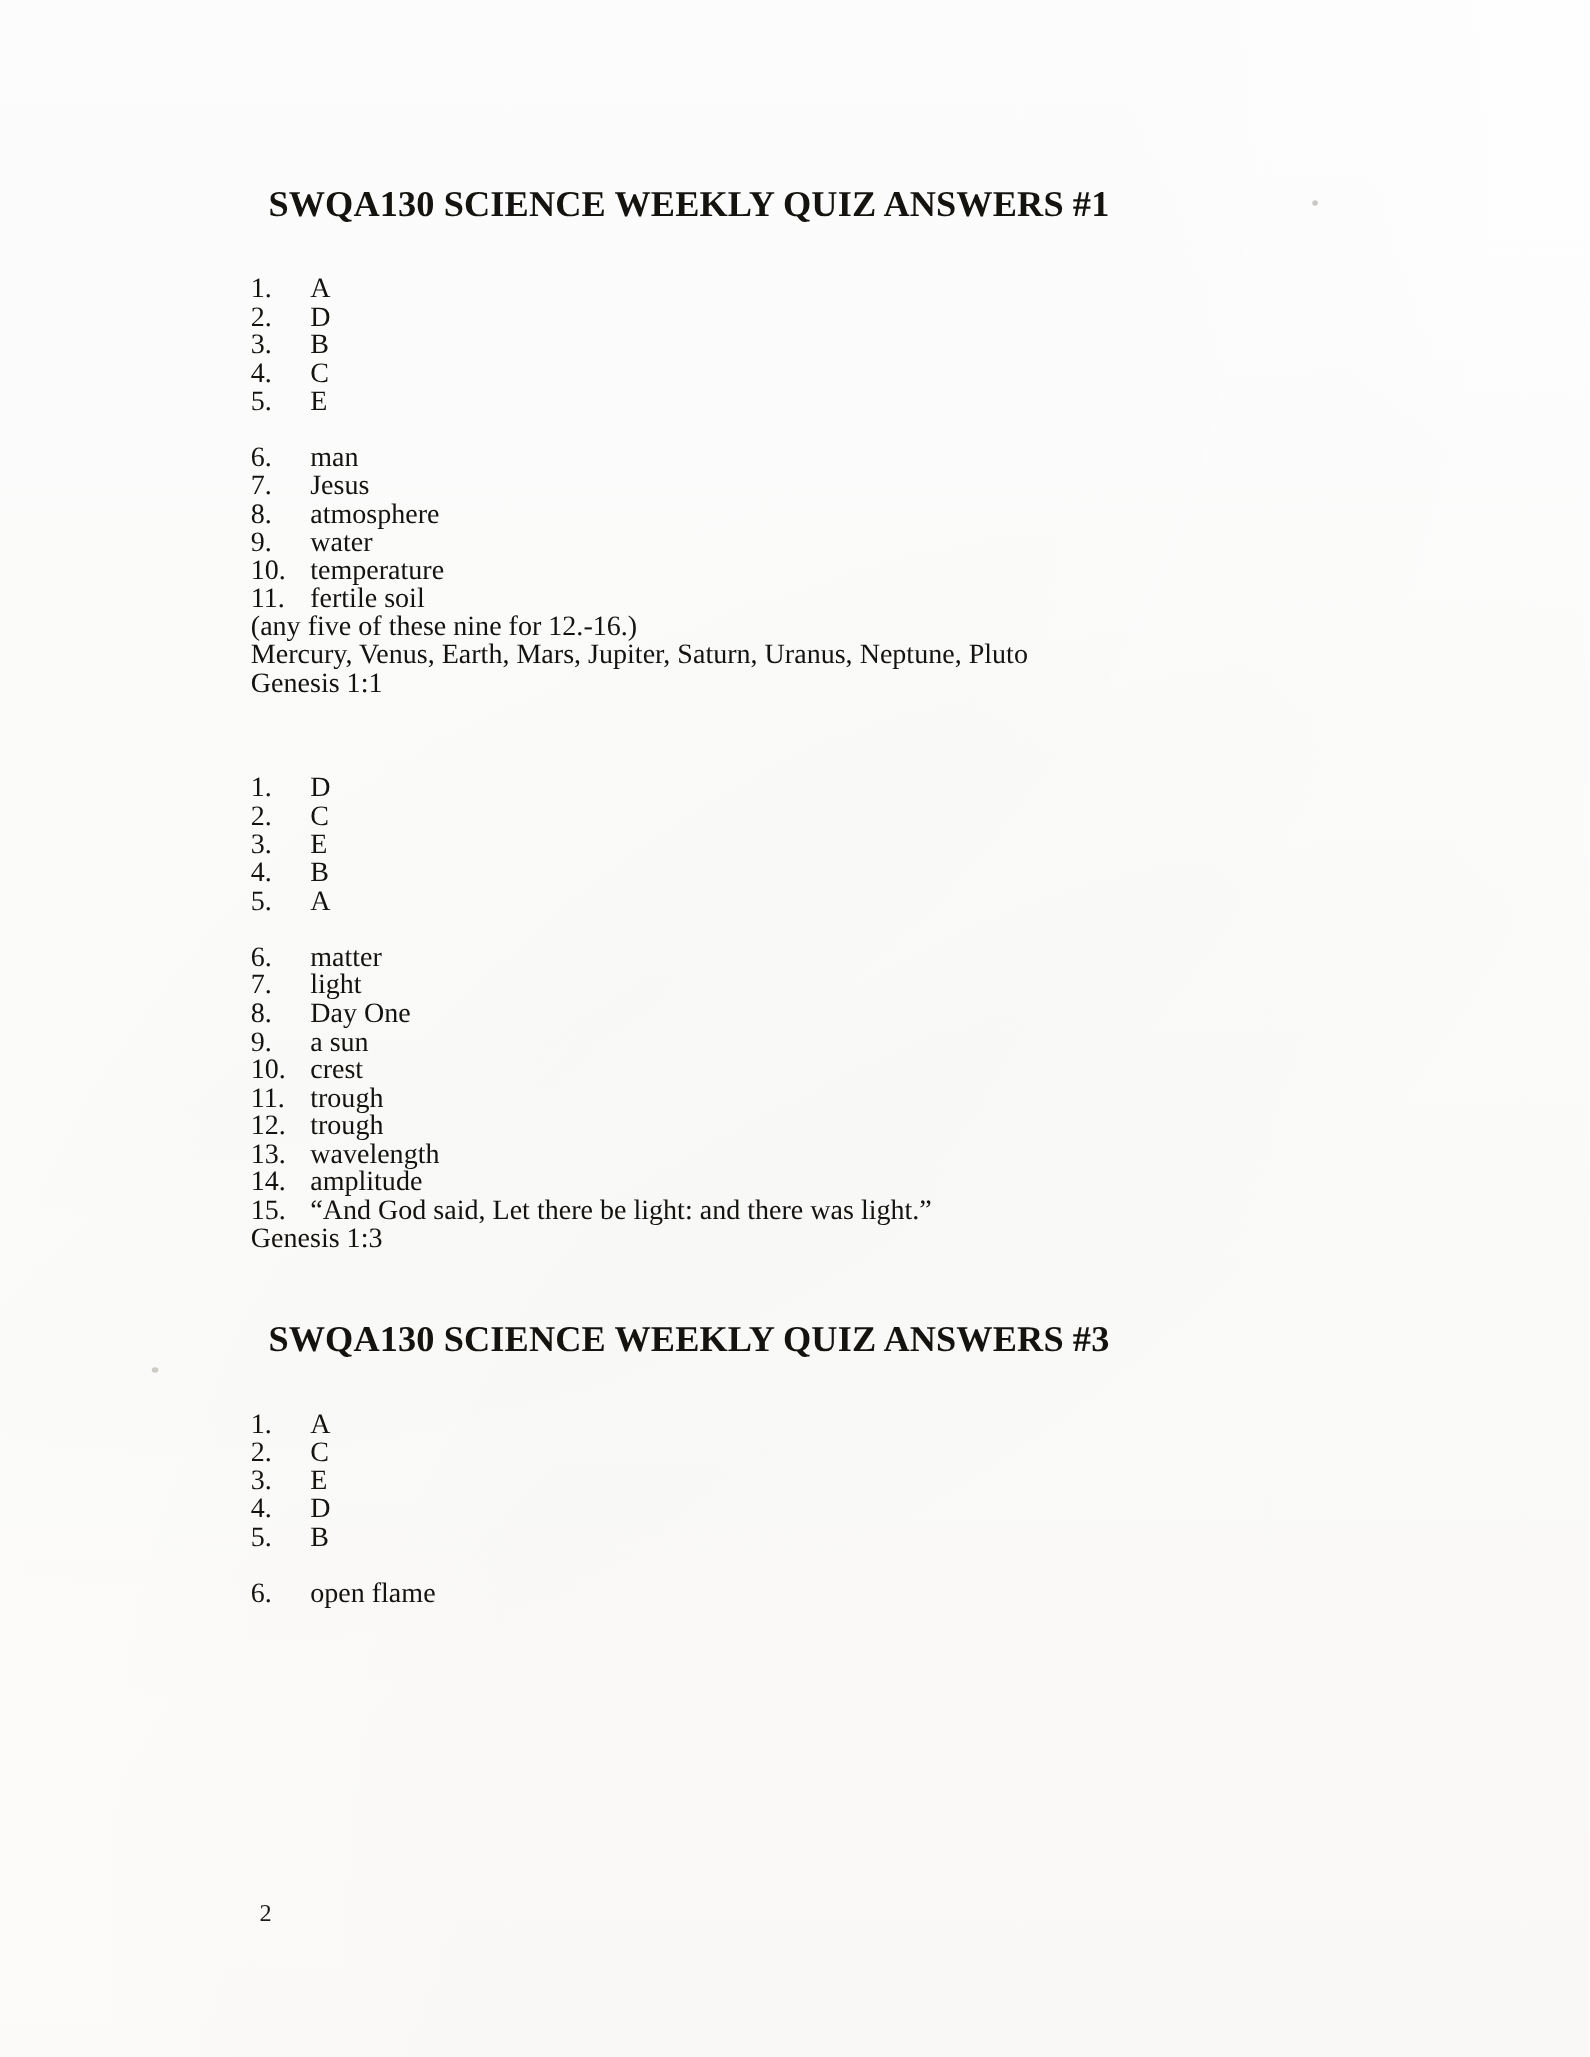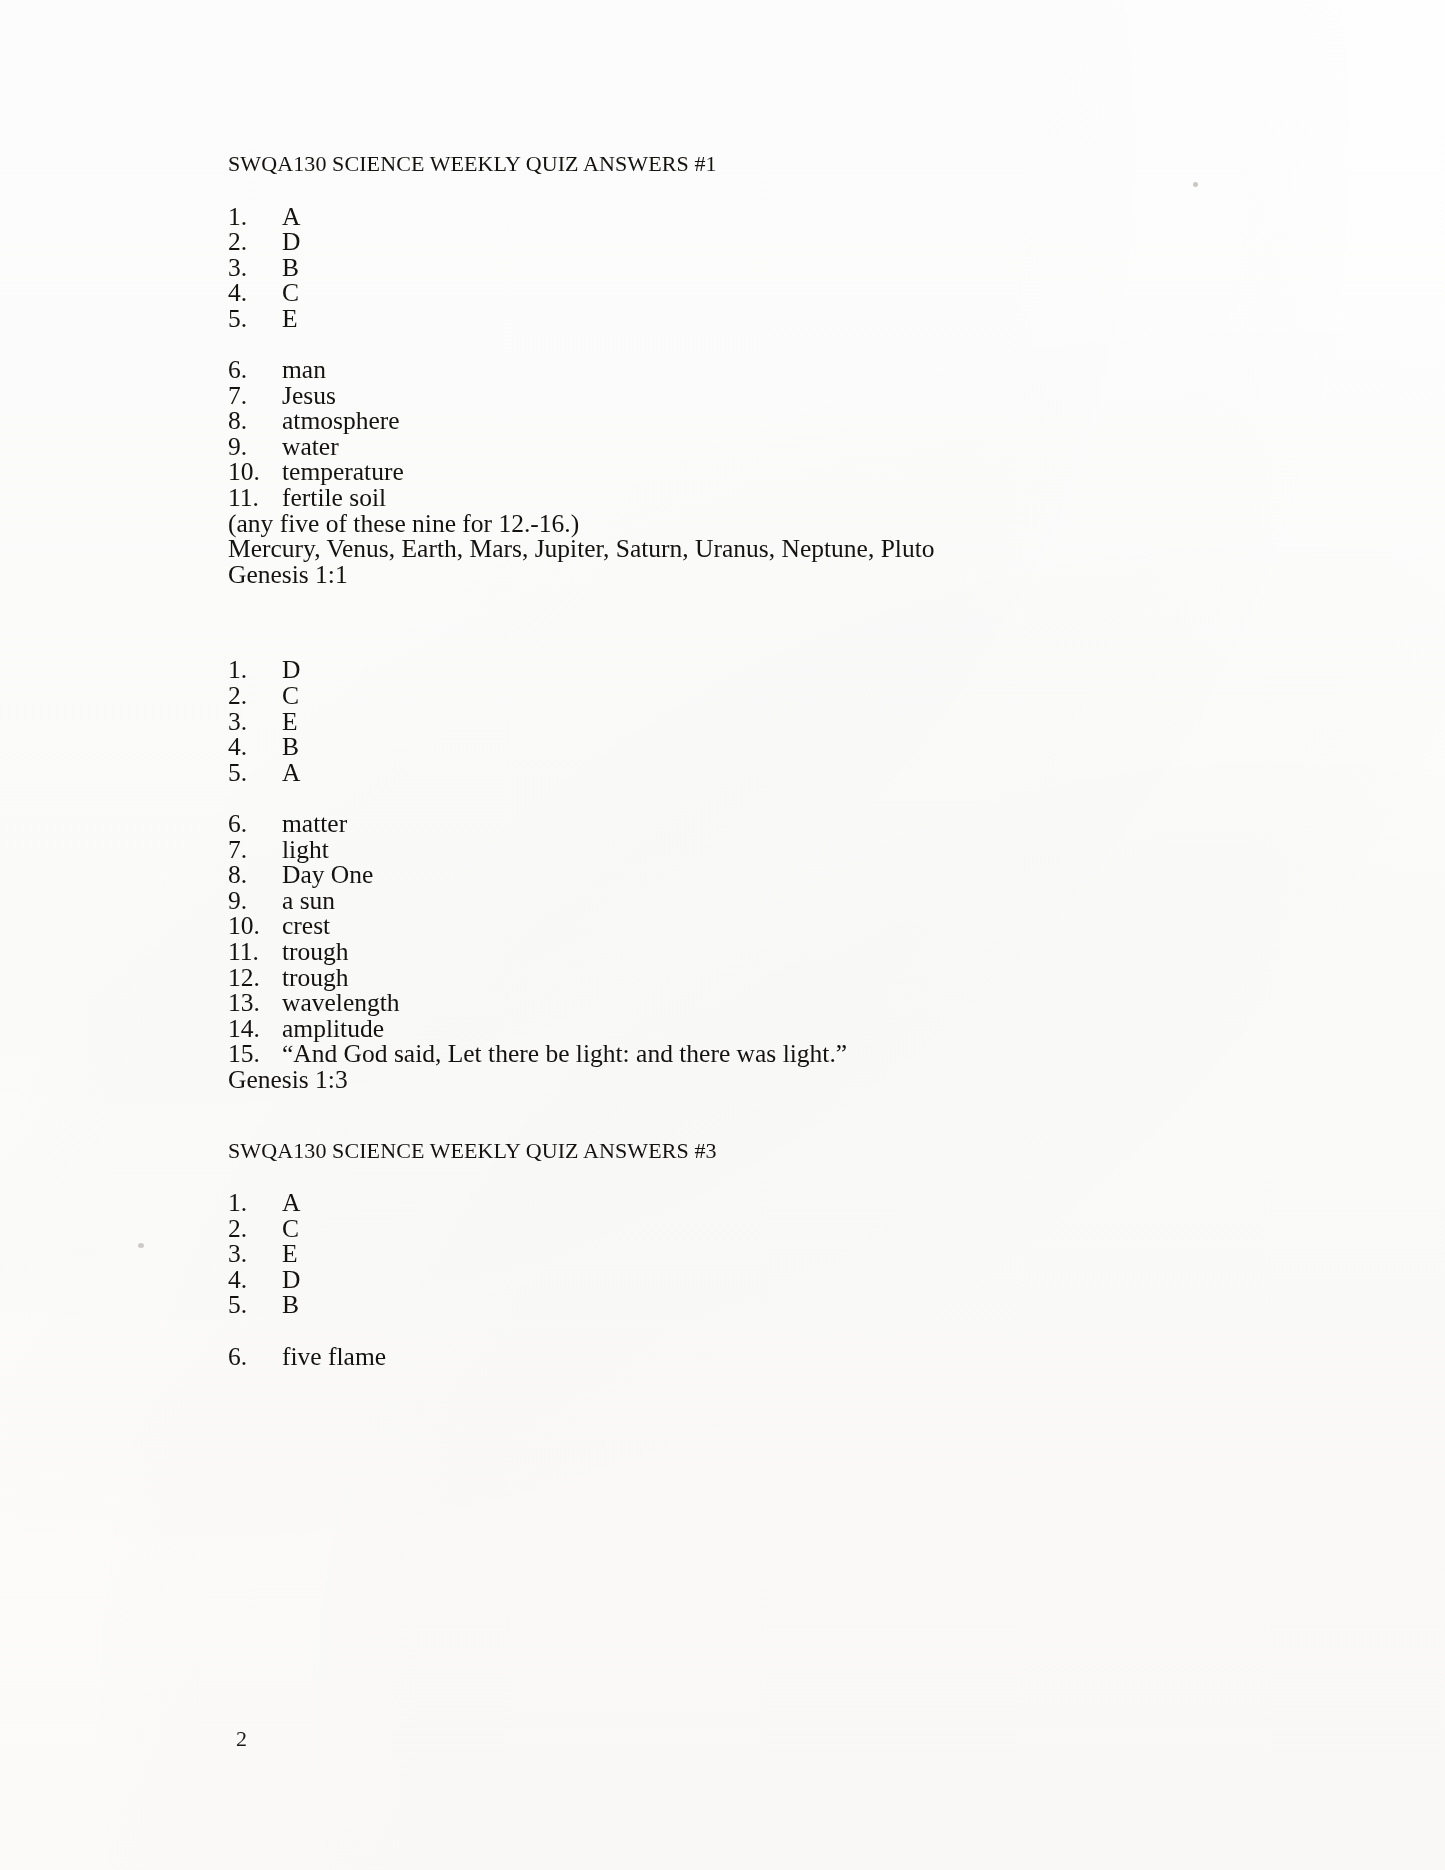--- a/index.html
+++ b/index.html
@@ -31,26 +31,26 @@
     pointer-events: none;
   }
   #content {
     position: absolute;
     left: 228px;
     top: 150px;
     width: 1010px;
   }
   .section { margin: 0; }
   .section-title {
-    font-weight: normal;
-    font-size: 22px;
+    font-weight: bold;
+    font-size: 33px;
     letter-spacing: 0.1px;
     line-height: 1.25;
     white-space: nowrap;
-    margin: 0;
+    margin: 16px;
   }
   .gap-after-title { height: 26px; }
   .answer-list {
     list-style: none;
     margin: 0;
     padding: 0;
     font-size: 25.5px;
     line-height: 25.6px;
   }
   .answer-row {
@@ -252,21 +252,21 @@
           </li>
           <li class="answer-row">
             <span class="num">5.</span>
             <span class="ans">B</span>
           </li>
         </ul>
         <div class="blank-line"></div>
         <ul class="answer-list">
           <li class="answer-row">
             <span class="num">6.</span>
-            <span class="ans">five flame</span>
+            <span class="ans">open flame</span>
           </li>
         </ul>
       </div>
     </div>
 
   <div class="page-number">2</div>
 
 </div>
 
 </body></html>

